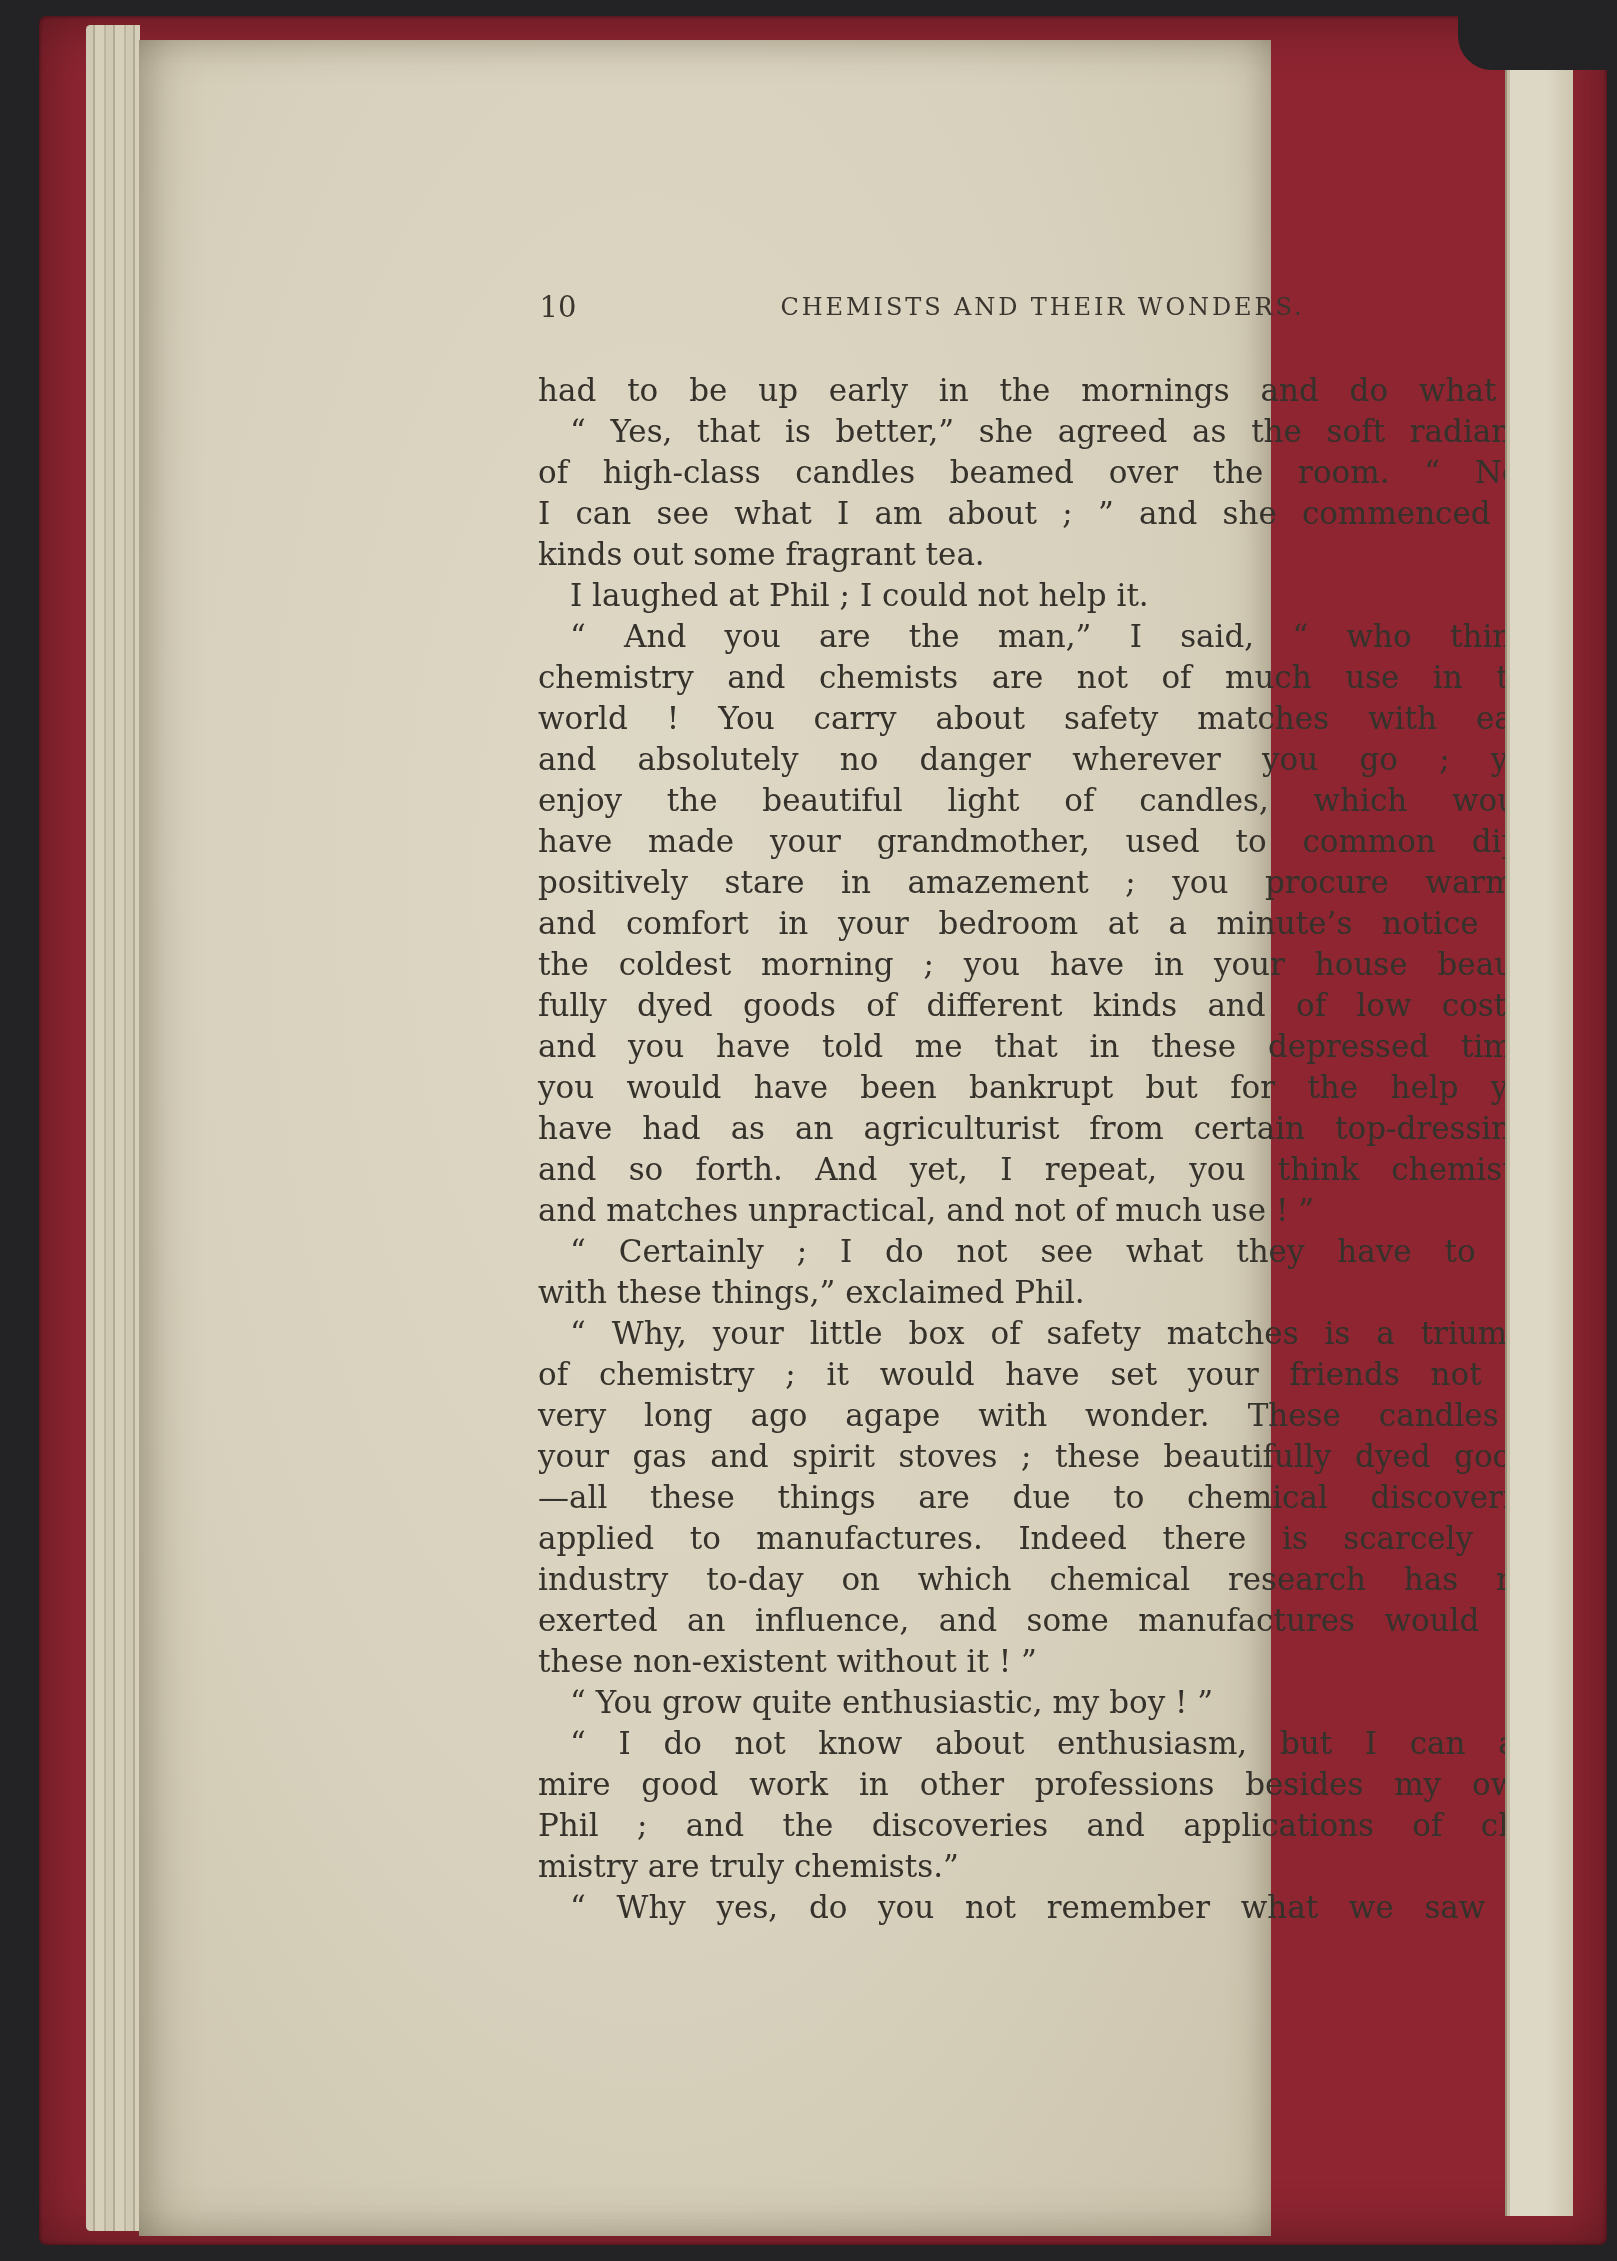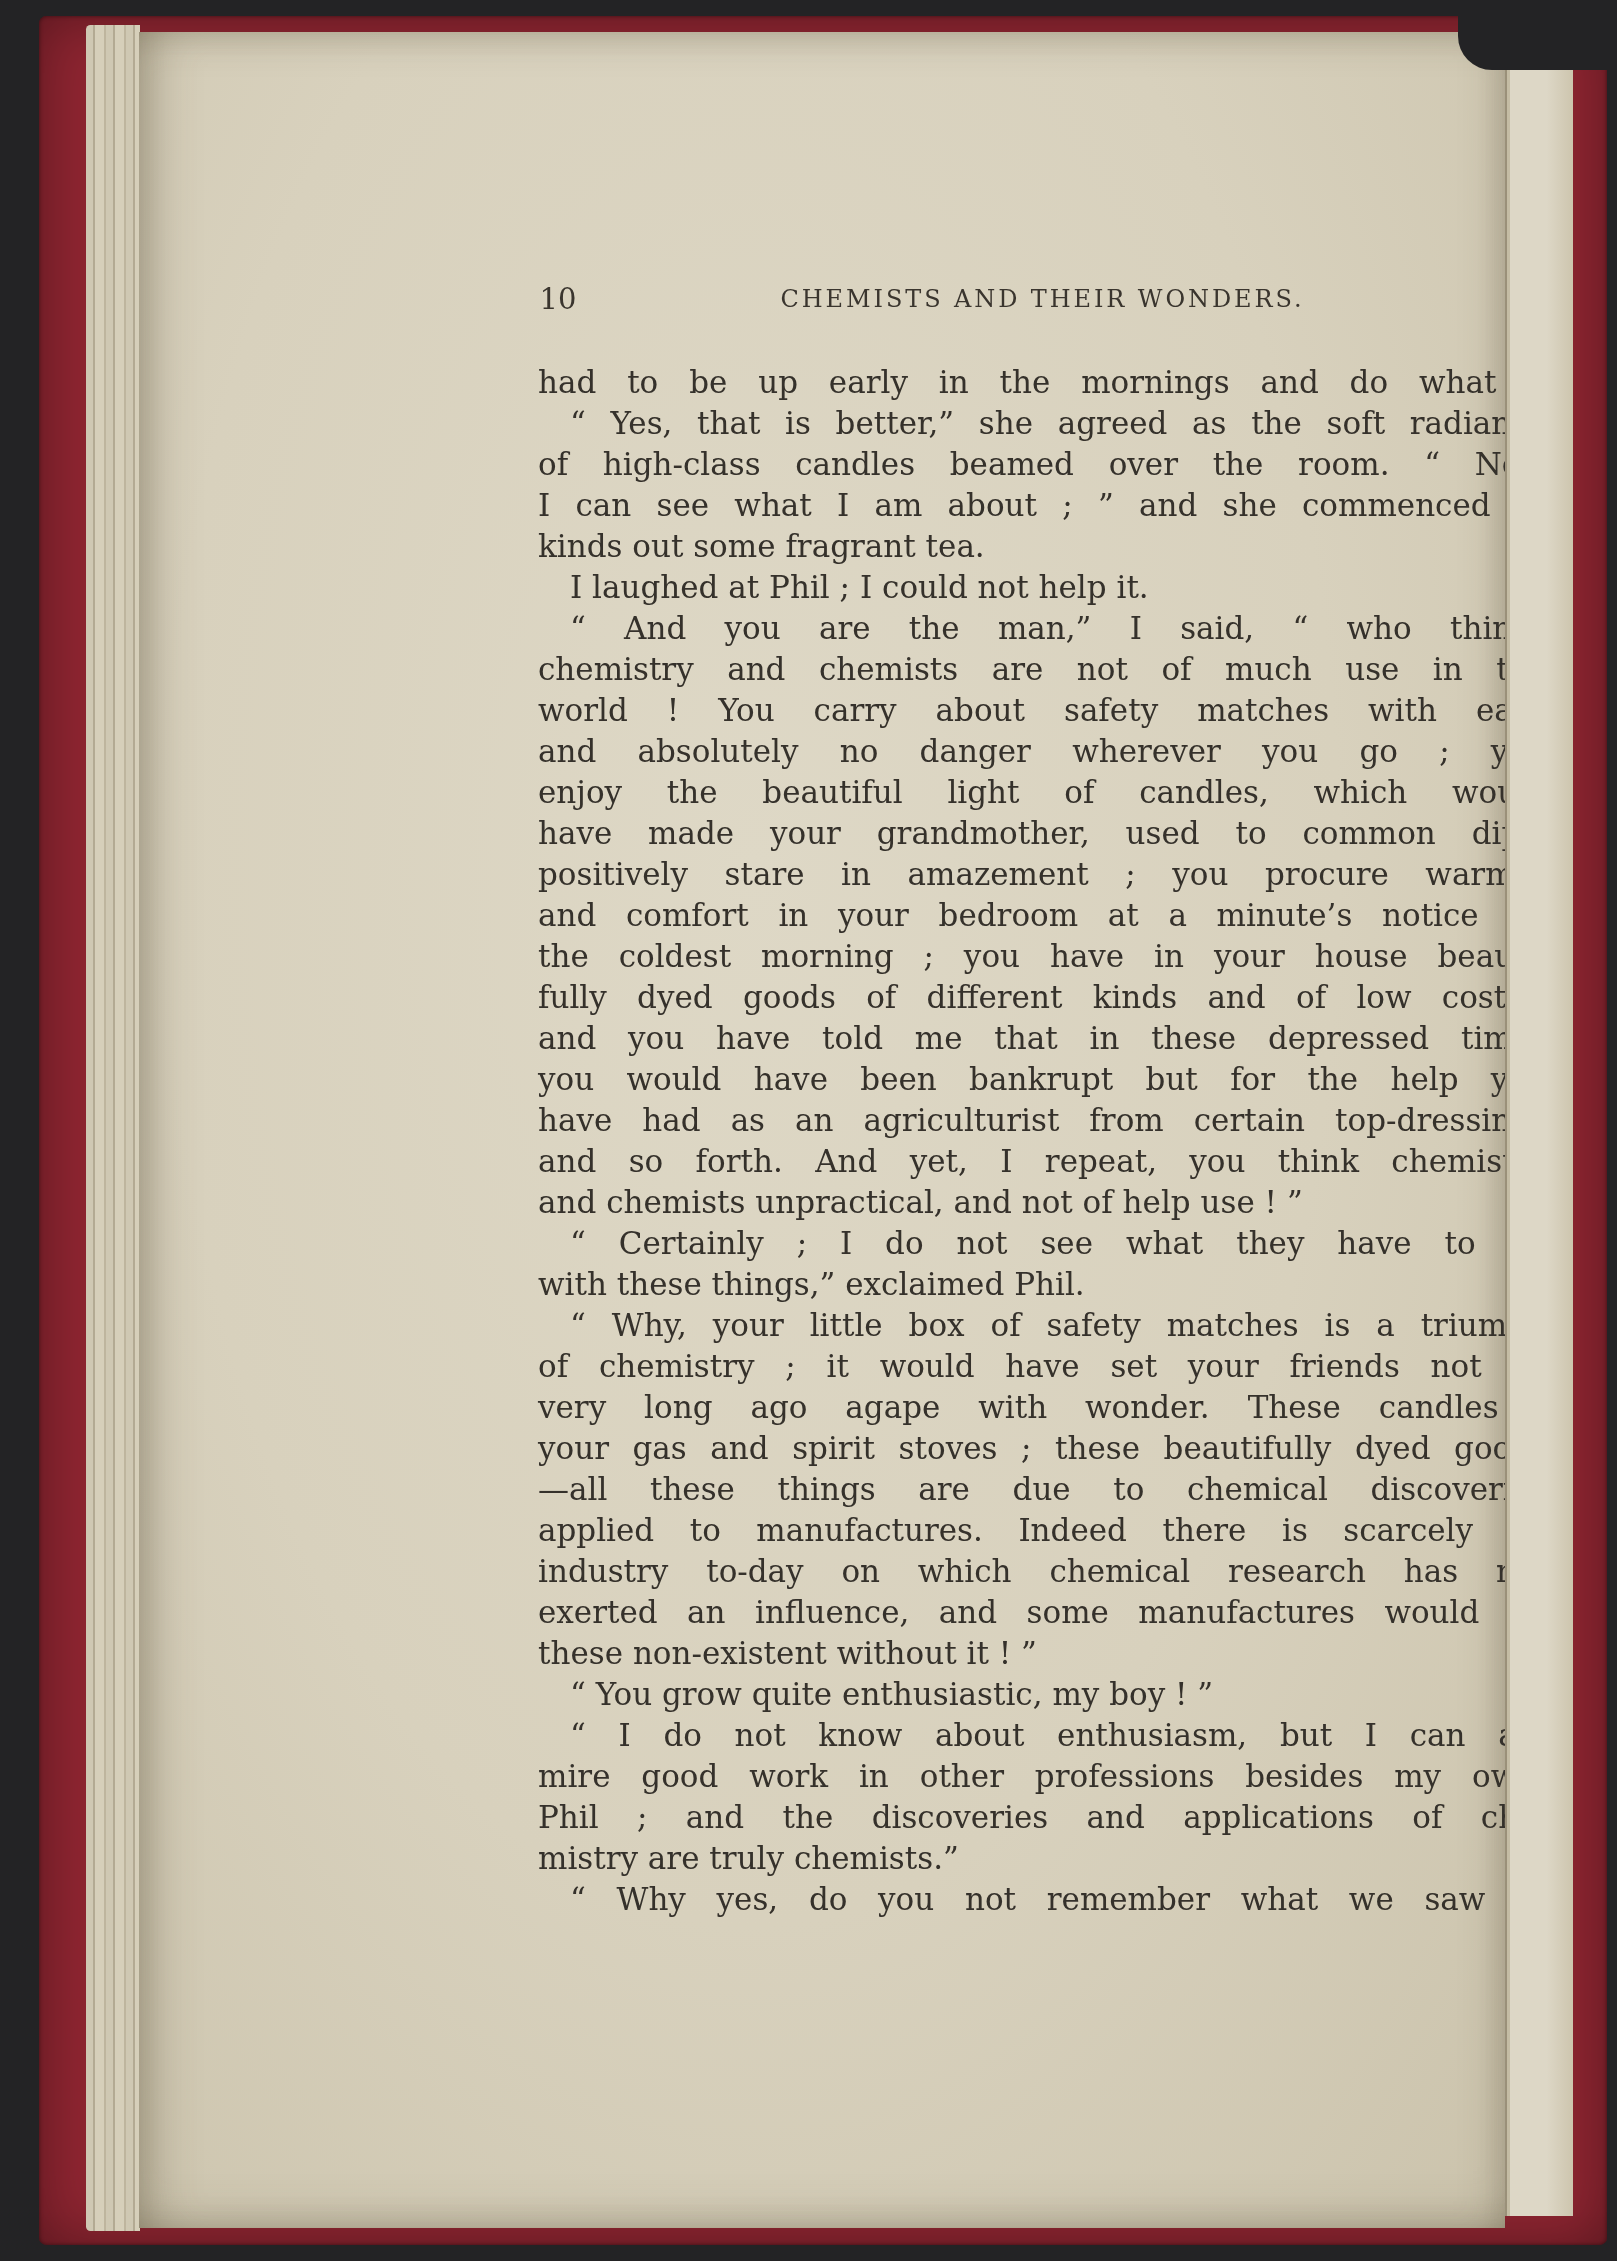--- a/index.html
+++ b/index.html
@@ -32,22 +32,22 @@
     position: absolute;
     left: 86px; top: 25px;
     width: 54px; height: 2206px;
     background: repeating-linear-gradient(90deg,
       #cfc8b3 0 6.6px, #b3aa93 6.6px 8.8px, #d6cfba 8.8px 17.5px, #beb59e 17.5px 20px);
     border-radius: 4.4px 0 0 4.4px;
   }
   
   .page-main {
     position: absolute;
-    left: 139px; top: 32px;
-    width: 1366px; height: 2196px;
+    left: 139px; top: 40px;
+    width: 1132px; height: 2196px;
     background: radial-gradient(ellipse at 45% 38%, #ded8c6 0%, #d8d1bd 55%, #cbc3ac 100%);
     box-shadow: inset 34px 0 51px -26px rgba(80,70,48,.40),
                 inset -25px 0 44px -25px rgba(80,70,48,.35),
                 inset 0 -29px 51px -29px rgba(80,70,48,.30),
                 inset 0 25px 44px -26px rgba(80,70,48,.28);
   }
   
   .page-next {
     position: absolute;
     left: 1505px; top: 32px;
@@ -114,21 +114,21 @@
       <div class="line">enjoy the beautiful light of candles, which would</div>
       <div class="line">have made your grandmother, used to common dips,</div>
       <div class="line">positively stare in amazement ; you procure warmth</div>
       <div class="line">and comfort in your bedroom at a minute’s notice on</div>
       <div class="line">the coldest morning ; you have in your house beauti-</div>
       <div class="line">fully dyed goods of different kinds and of low cost ;</div>
       <div class="line">and you have told me that in these depressed times</div>
       <div class="line">you would have been bankrupt but for the help you</div>
       <div class="line">have had as an agriculturist from certain top-dressings</div>
       <div class="line">and so forth.  And yet, I repeat, you think chemistry</div>
-      <div class="line para-last">and chemists unpractical, and not of help use ! ”</div>
+      <div class="line para-last">and matches unpractical, and not of much use ! ”</div>
       <div class="line indented">“ Certainly ; I do not see what they have to do</div>
       <div class="line para-last">with these things,” exclaimed Phil.</div>
       <div class="line indented">“ Why, your little box of safety matches is a triumph</div>
       <div class="line">of chemistry ; it would have set your friends not so</div>
       <div class="line">very long ago agape with wonder.  These candles ;</div>
       <div class="line">your gas and spirit stoves ; these beautifully dyed goods</div>
       <div class="line">—all these things are due to chemical discoveries</div>
       <div class="line">applied to manufactures.  Indeed there is scarcely an</div>
       <div class="line">industry to-day on which chemical research has not</div>
       <div class="line">exerted an influence, and some manufactures would be</div>

